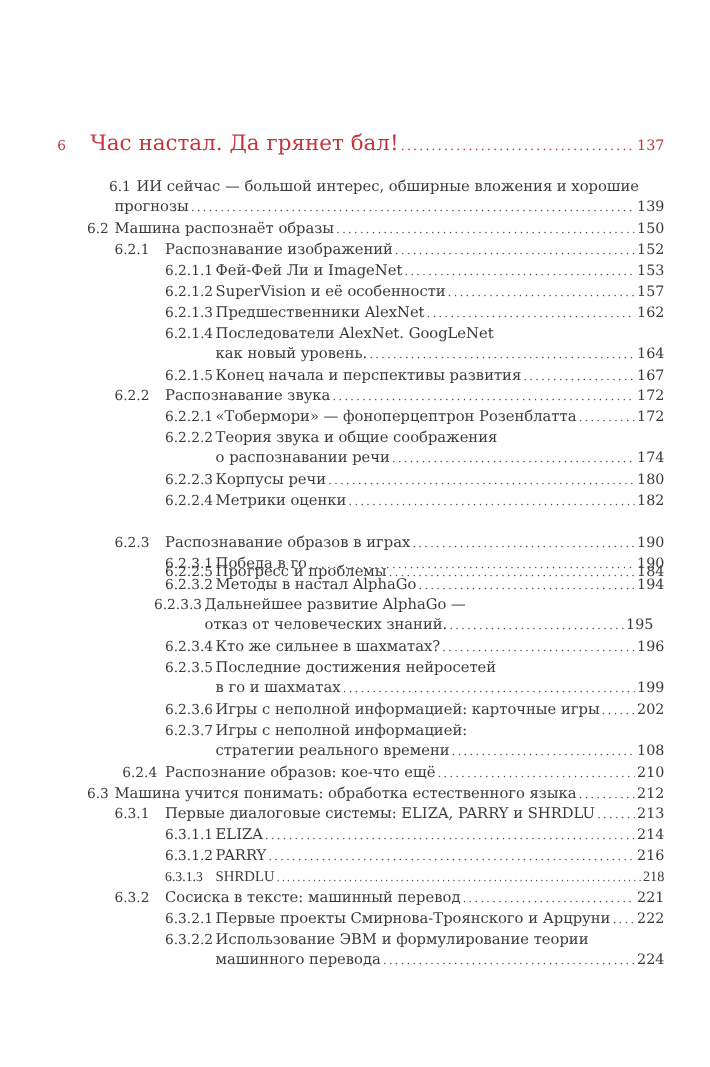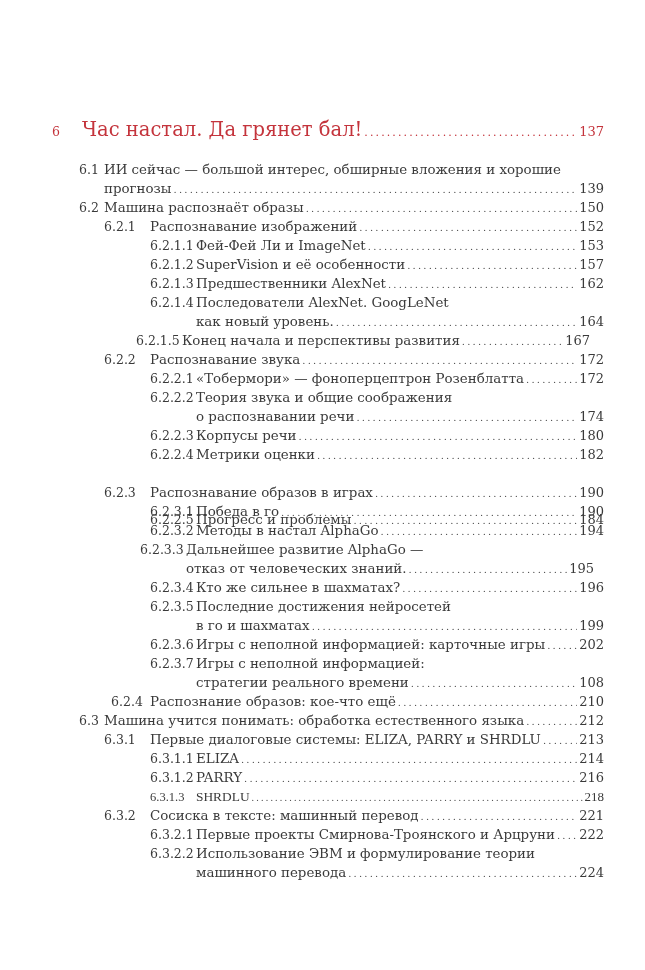--- a/index.html
+++ b/index.html
@@ -41,21 +41,21 @@
 <div class="page">
   <div class="chapter">
     <span class="num">6</span>
     <span class="title">Час настал. Да грянет бал!</span>
     <span class="leader">........................................................................................</span>
     <span class="pg">137</span>
   </div>
   <div class="toc" id="toc">
       <div class="entry lvl1" style="left: 79px; top: 0px; width: 525px;">
         <div class="row">
-          <span class="num" style="width: 25px;">6.1</span>
+          <span class="num" style="width: 25px; margin-left: 20px;">6.1</span>
           <span class="txt">ИИ сейчас — большой интерес, обширные вложения и хорошие</span>
         </div>
         <div class="row">
           <span class="num" style="width: 25px;"></span>
           <span class="txt">прогнозы</span>
           <span class="leader">............................................................................................................................................</span>
           <span class="pg">139</span>
         </div>
       </div>
       <div class="entry lvl1" style="left: 79px; top: 38px; width: 525px;">
@@ -103,21 +103,21 @@
           <span class="num" style="width: 46px;">6.2.1.4</span>
           <span class="txt">Последователи AlexNet. GoogLeNet</span>
         </div>
         <div class="row">
           <span class="num" style="width: 46px;"></span>
           <span class="txt">как новый уровень.</span>
           <span class="leader">............................................................................................................................................</span>
           <span class="pg">164</span>
         </div>
       </div>
-      <div class="entry lvl3" style="left: 136px; top: 171px; width: 454px;">
+      <div class="entry lvl3" style="left: 150px; top: 171px; width: 454px;">
         <div class="row">
           <span class="num" style="width: 46px;">6.2.1.5</span>
           <span class="txt">Конец начала и перспективы развития</span>
           <span class="leader">............................................................................................................................................</span>
           <span class="pg">167</span>
         </div>
       </div>
       <div class="entry lvl2" style="left: 104px; top: 190px; width: 500px;">
         <div class="row">
           <span class="num" style="width: 46px;">6.2.2</span>

